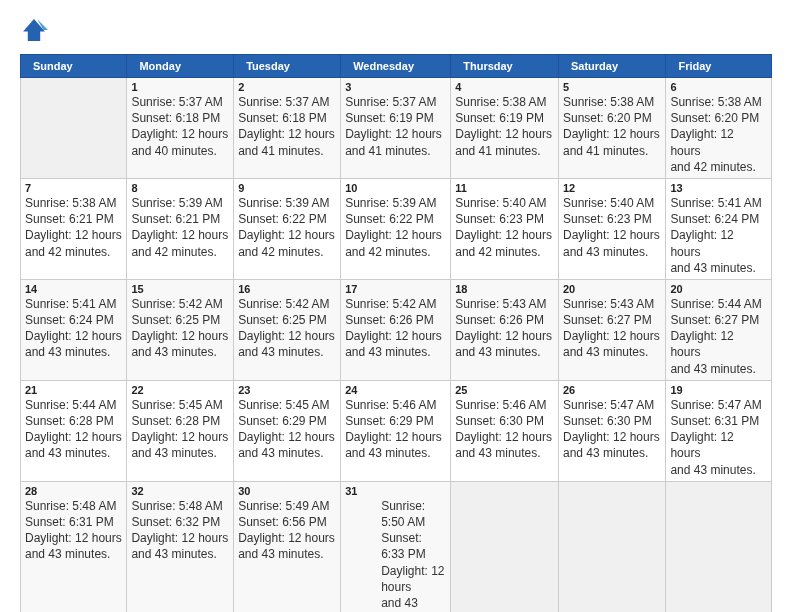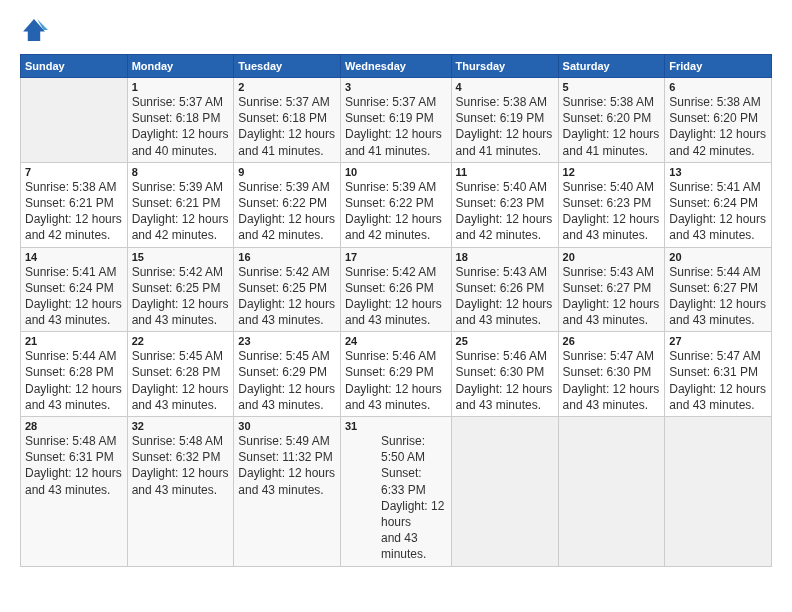--- a/index.html
+++ b/index.html
@@ -61,21 +61,21 @@
       margin-top: 2px;
     }
     .calendar {
       width: 100%;
       border-collapse: collapse;
       font-size: 9.5px;
     }
     .calendar thead th {
       background: #2563b0;
       color: #fff;
-      padding: 5px 4px;
+      padding: 5px 12px;
       text-align: left;
       font-size: 11px;
       font-weight: 600;
       border: 1px solid #1d4f9a;
     }
     .calendar tbody td {
       border: 1px solid #ccc;
       padding: 3px 4px;
       vertical-align: top;
       width: 113px;
@@ -322,21 +322,21 @@
 and 43 minutes.</div>
           </td>
           <td>
             <span class="day-number">26</span>
             <div class="day-info" style="white-space: pre-line;">Sunrise: 5:47 AM
 Sunset: 6:30 PM
 Daylight: 12 hours
 and 43 minutes.</div>
           </td>
           <td>
-            <span class="day-number">27</span>
+            <span class="day-number">19</span>
             <div class="day-info" style="white-space: pre-line;">Sunrise: 5:47 AM
 Sunset: 6:31 PM
 Daylight: 12 hours
 and 43 minutes.</div>
           </td>
         </tr>
         <tr>
           <td>
             <span class="day-number">28</span>
             <div class="day-info" style="white-space: pre-line;">Sunrise: 5:48 AM
@@ -347,21 +347,21 @@
           <td>
             <span class="day-number">32</span>
             <div class="day-info" style="white-space: pre-line;">Sunrise: 5:48 AM
 Sunset: 6:32 PM
 Daylight: 12 hours
 and 43 minutes.</div>
           </td>
           <td>
             <span class="day-number">30</span>
             <div class="day-info" style="white-space: pre-line;">Sunrise: 5:49 AM
-Sunset: 11:32 PM
+Sunset: 6:56 PM
 Daylight: 12 hours
 and 43 minutes.</div>
           </td>
           <td>
             <span class="day-number">31</span>
             <div class="day-info" style="white-space: pre-line; margin-left: 36px;">Sunrise: 5:50 AM
 Sunset: 6:33 PM
 Daylight: 12 hours
 and 43 minutes.</div>
           </td>

